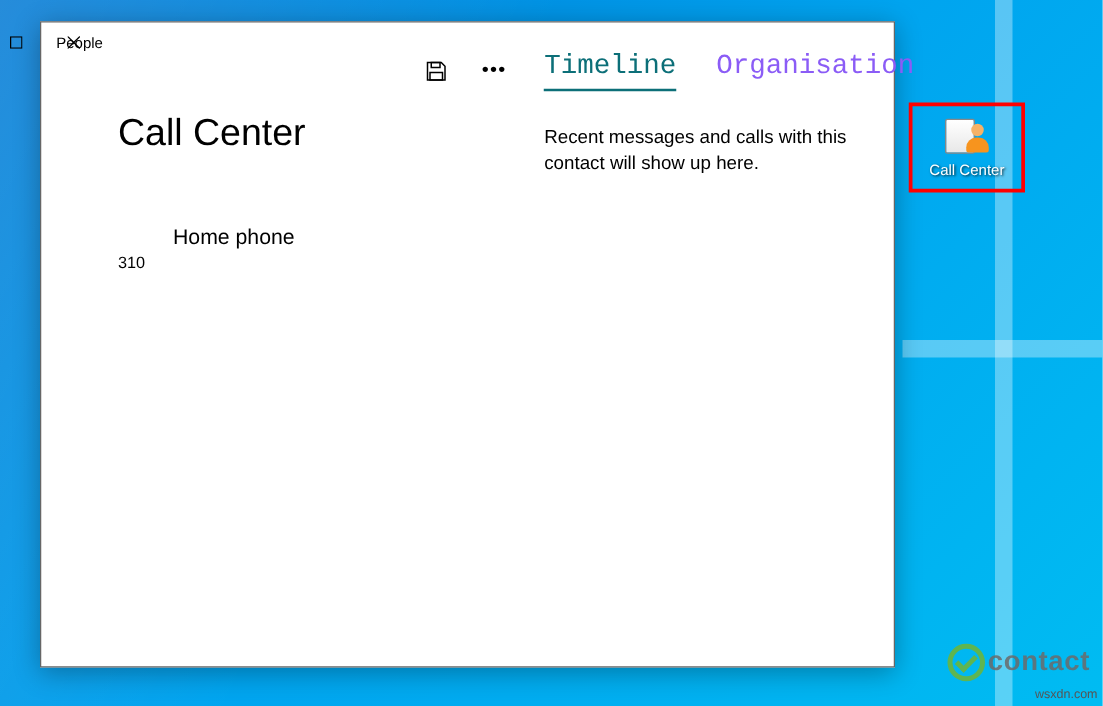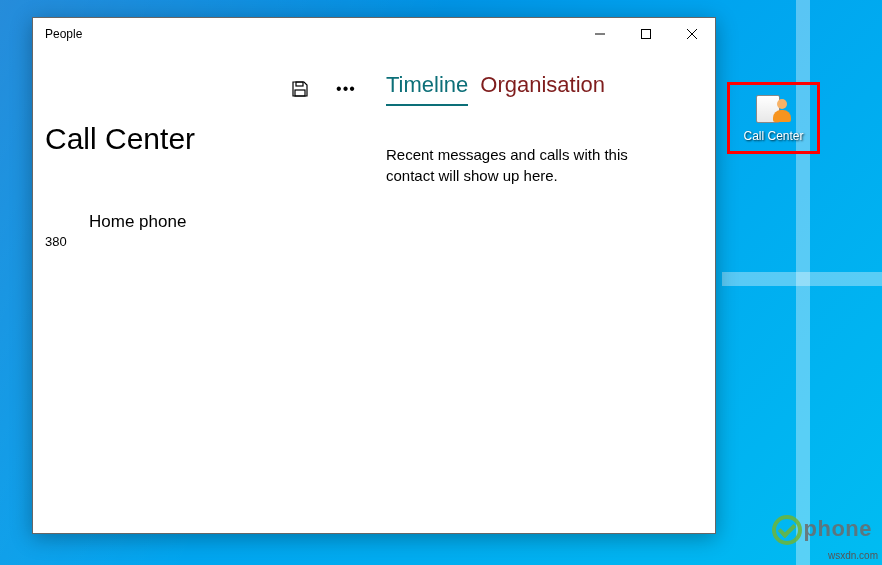--- a/index.html
+++ b/index.html
@@ -55,21 +55,21 @@
     .window {
       position: absolute;
       left: 32px;
       top: 17px;
       width: 684px;
       height: 517px;
       background: #ffffff;
       border: 1px solid #666;
       box-shadow: 0 4px 20px rgba(0,0,0,0.3);
       display: flex;
-      flex-direction: column;
+      flex-direction: row;
     }
     
     .titlebar {
       height: 32px;
       display: flex;
       align-items: center;
       padding-left: 12px;
       font-size: 12px;
       color: #000;
       position: relative;
@@ -167,39 +167,40 @@
     }
     
     .right-pane {
       flex: 1;
       padding-left: 10px;
       padding-right: 12px;
     }
     
     .tabs {
       display: flex;
-      gap: 12px;
+      gap: 32px;
       margin-top: 2px;
+      font-family: Liberation Mono, monospace;
     }
     
     .tab {
       font-size: 22px;
       font-weight: 400;
-      color: #7f1d1d;
+      color: #8b5cf6;
       padding-bottom: 6px;
       cursor: pointer;
     }
     
     .tab.active {
       color: #0c6f78;
       border-bottom: 2px solid #0c6f78;
     }
     
     .timeline-msg {
-      margin-top: 38px;
+      margin-top: 26px;
       font-size: 15px;
       color: #000;
       line-height: 1.4;
       max-width: 290px;
     }
     
     
     .desktop-icon {
       position: absolute;
       left: 727px;
@@ -352,21 +353,21 @@
         </div>
         <div class="toolbar-btn" title="More">
           <span class="more-dots">•••</span>
         </div>
       </div>
 
       <h1 class="contact-name">Call Center</h1>
 
       <div>
         <div class="field-label">Home phone</div>
-        <div class="field-value">380</div>
+        <div class="field-value">310</div>
       </div>
     </div>
 
     <div class="right-pane">
       <div class="tabs">
         <div class="tab active">Timeline</div>
         <div class="tab">Organisation</div>
       </div>
 
       <p class="timeline-msg">Recent messages and calls with this contact will show up here.</p>
@@ -379,15 +380,15 @@
     <div class="icon-bg"></div>
     <div class="icon-person">
       <div class="head"></div>
       <div class="body"></div>
     </div>
   </div>
   <div class="icon-label">Call Center</div>
 </div>
 
 <div class="watermark-logo">
-  <span class="check"></span><span>phone</span>
+  <span class="check"></span><span>contact</span>
 </div>
 <div class="watermark">wsxdn.com</div>
 
 </body></html>

